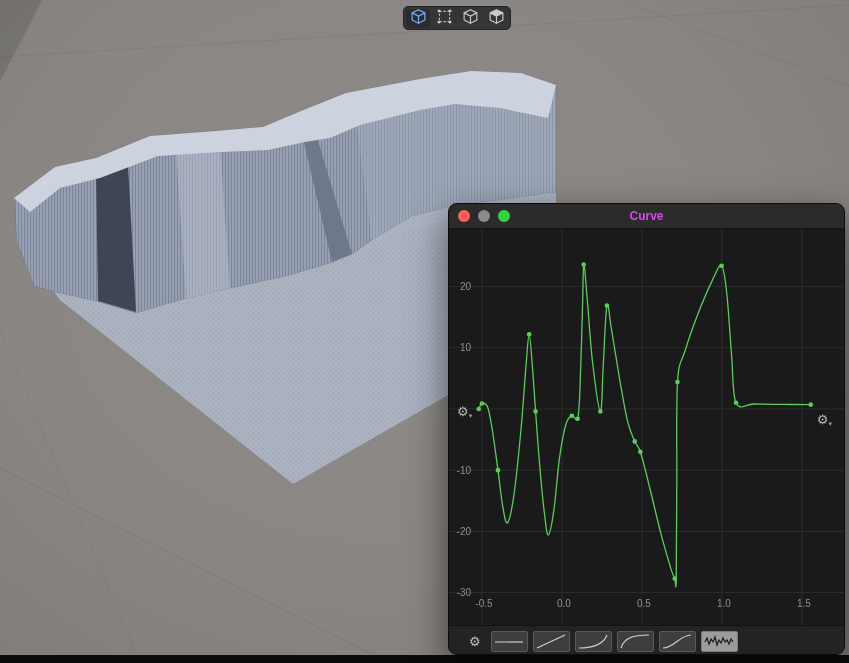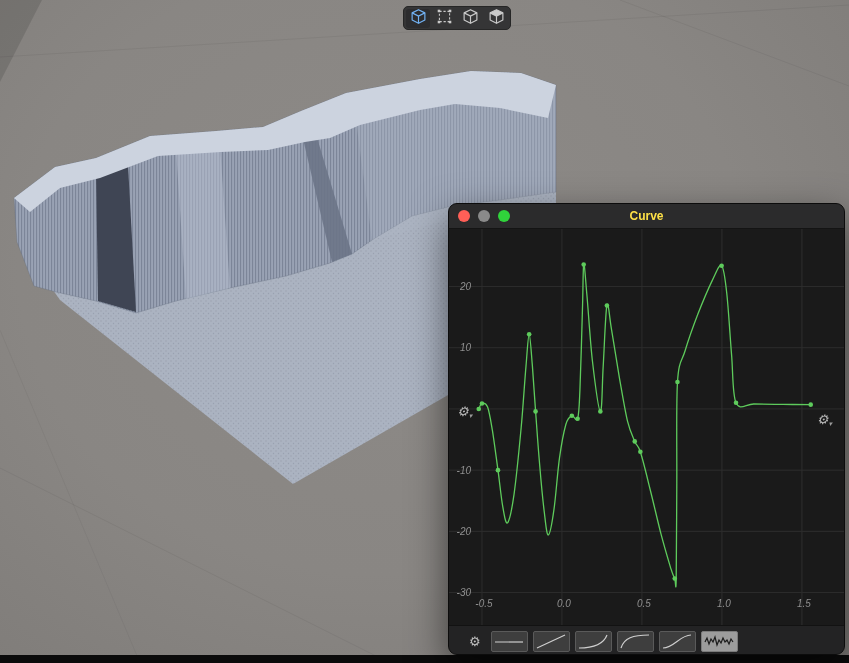--- a/index.html
+++ b/index.html
@@ -21,22 +21,22 @@
   
   .curve-window{
     position:absolute;left:448px;top:203px;width:397px;height:452px;z-index:3;
     background:#1a1a1a;border:1px solid #0c0c0c;border-radius:9px;overflow:hidden;
     box-shadow:0 14px 38px rgba(0,0,0,.55);box-sizing:border-box;
   }
   .titlebar{height:24px;background:#2b2b2c;border-bottom:1px solid #141414;
     position:relative;display:flex;align-items:center;justify-content:center;}
   .lights{position:absolute;left:9px;top:6px;display:flex;gap:8px;}
   .light{width:12px;height:12px;border-radius:50%;}
-  .window-title{color:#fde047;font-size:12px;font-weight:700;}
-  .plot{position:relative;width:100%;height:396px;background:#1a1a1a;font-style:italic;}
+  .window-title{color:#d946ef;font-size:12px;font-weight:700;}
+  .plot{position:relative;width:100%;height:396px;background:#1a1a1a;}
   .gear-btn{position:absolute;color:#b5b5b5;font-size:13px;line-height:1;user-select:none;}
   .gear-btn .caret{font-size:7px;color:#9a9a9a;vertical-align:-2px;}
   .bottom-bar{height:30px;background:#232324;border-top:1px solid #121212;
     display:flex;align-items:center;padding-left:20px;gap:6px;}
   .toolbar-gear{color:#bdbdbd;font-size:13px;margin-right:4px;line-height:1;}
   .preset{width:37px;height:21px;background:#3e3e3e;border:1px solid #5a5a5a;border-radius:2px;
     display:flex;align-items:center;justify-content:center;box-sizing:border-box;}
   .preset.selected{background:#9c9c9c;border-color:#7b7b7b;}
   
   .black-strip{position:absolute;left:0;bottom:0;width:849px;height:8px;background:#0b0b0b;z-index:1;}

